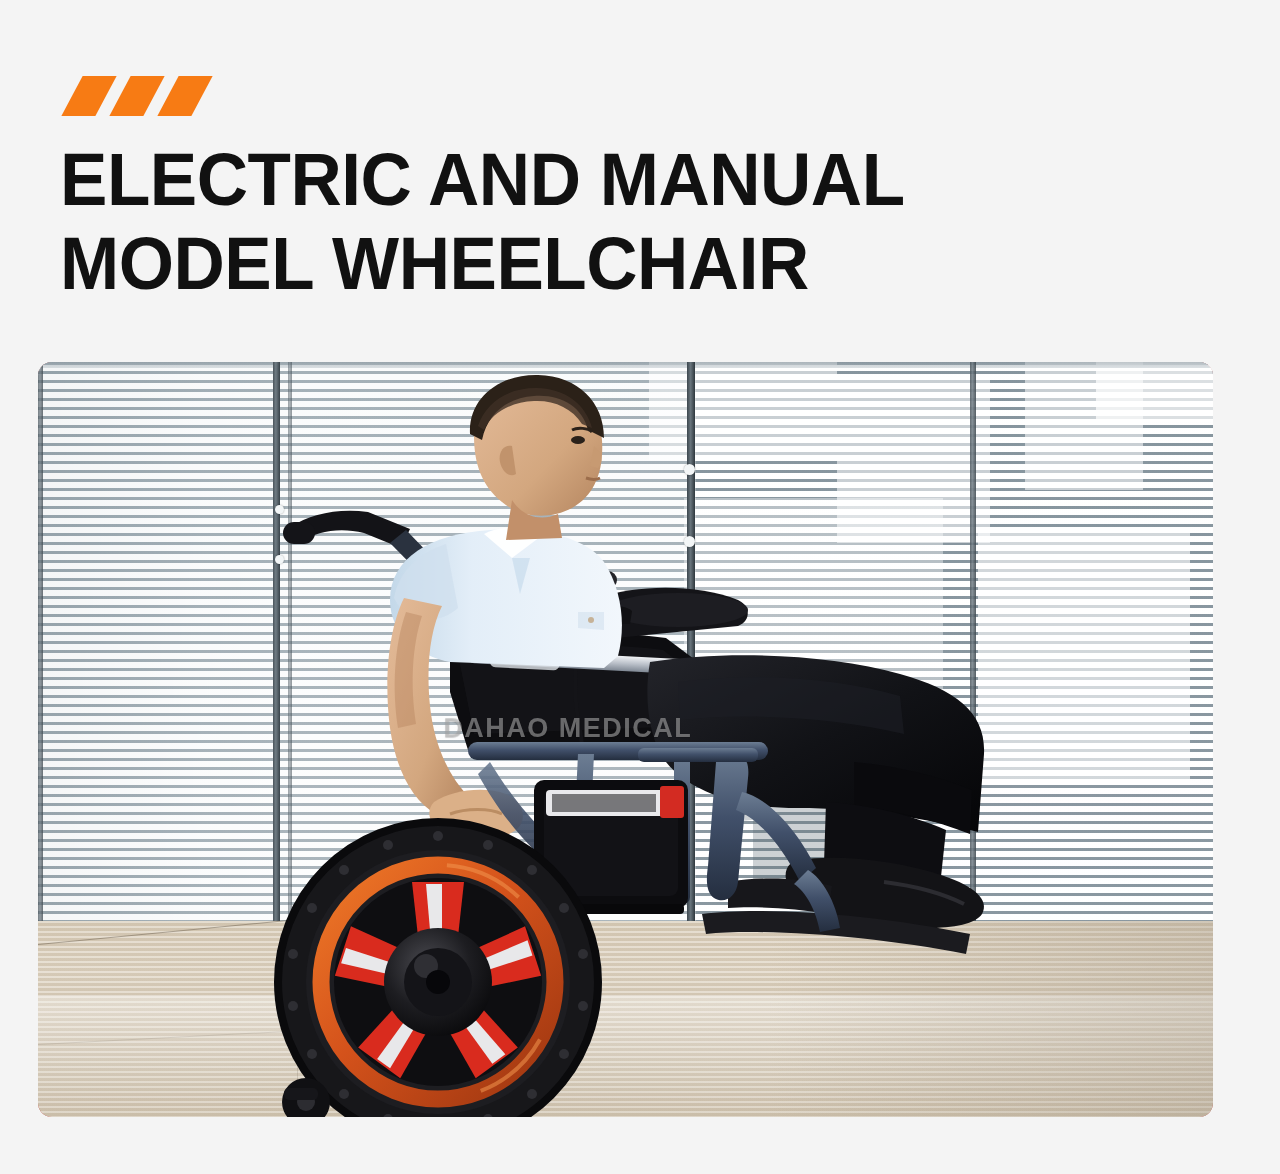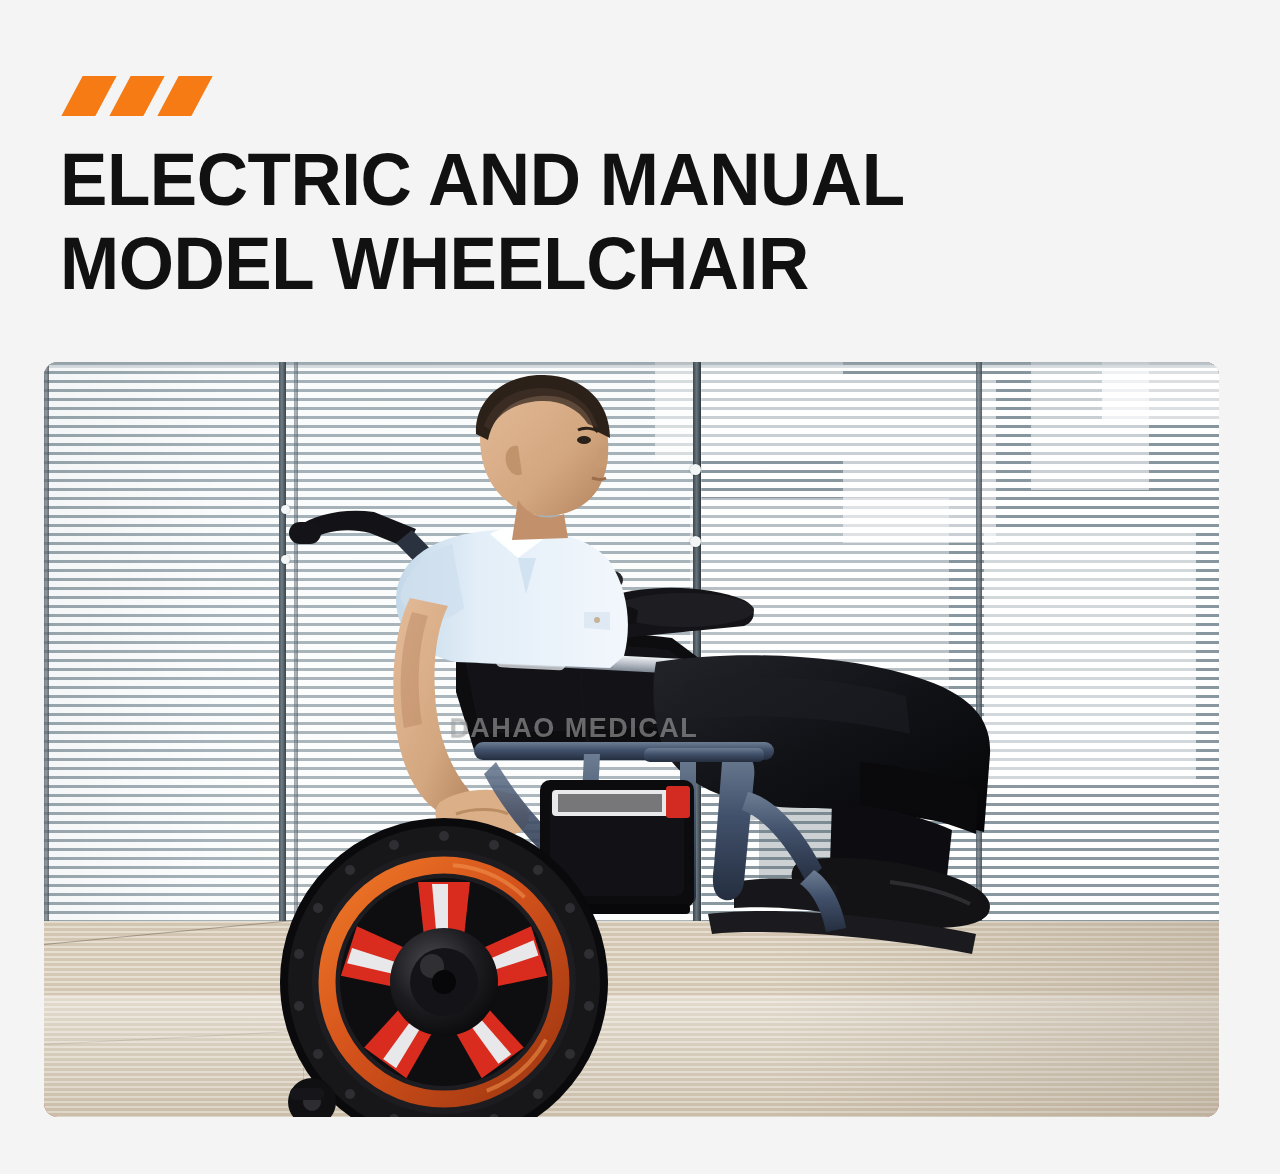--- a/index.html
+++ b/index.html
@@ -40,21 +40,21 @@
     letter-spacing:-0.5px;
     color:#111111;
     white-space:nowrap;
     transform:scaleX(0.96);
     transform-origin:left center;
   }
 
   
   .photo {
     position:absolute;
-    left:44px; top:362px;
+    left:38px; top:362px;
     width:1175px; height:755px;
     border-radius:14px;
     overflow:hidden;
     background:#b91c1c;
   }
   .photo-scene { position:absolute; inset:0; }
 
   
   .wall {
     position:absolute; left:0; top:0; width:100%; height:74%;

